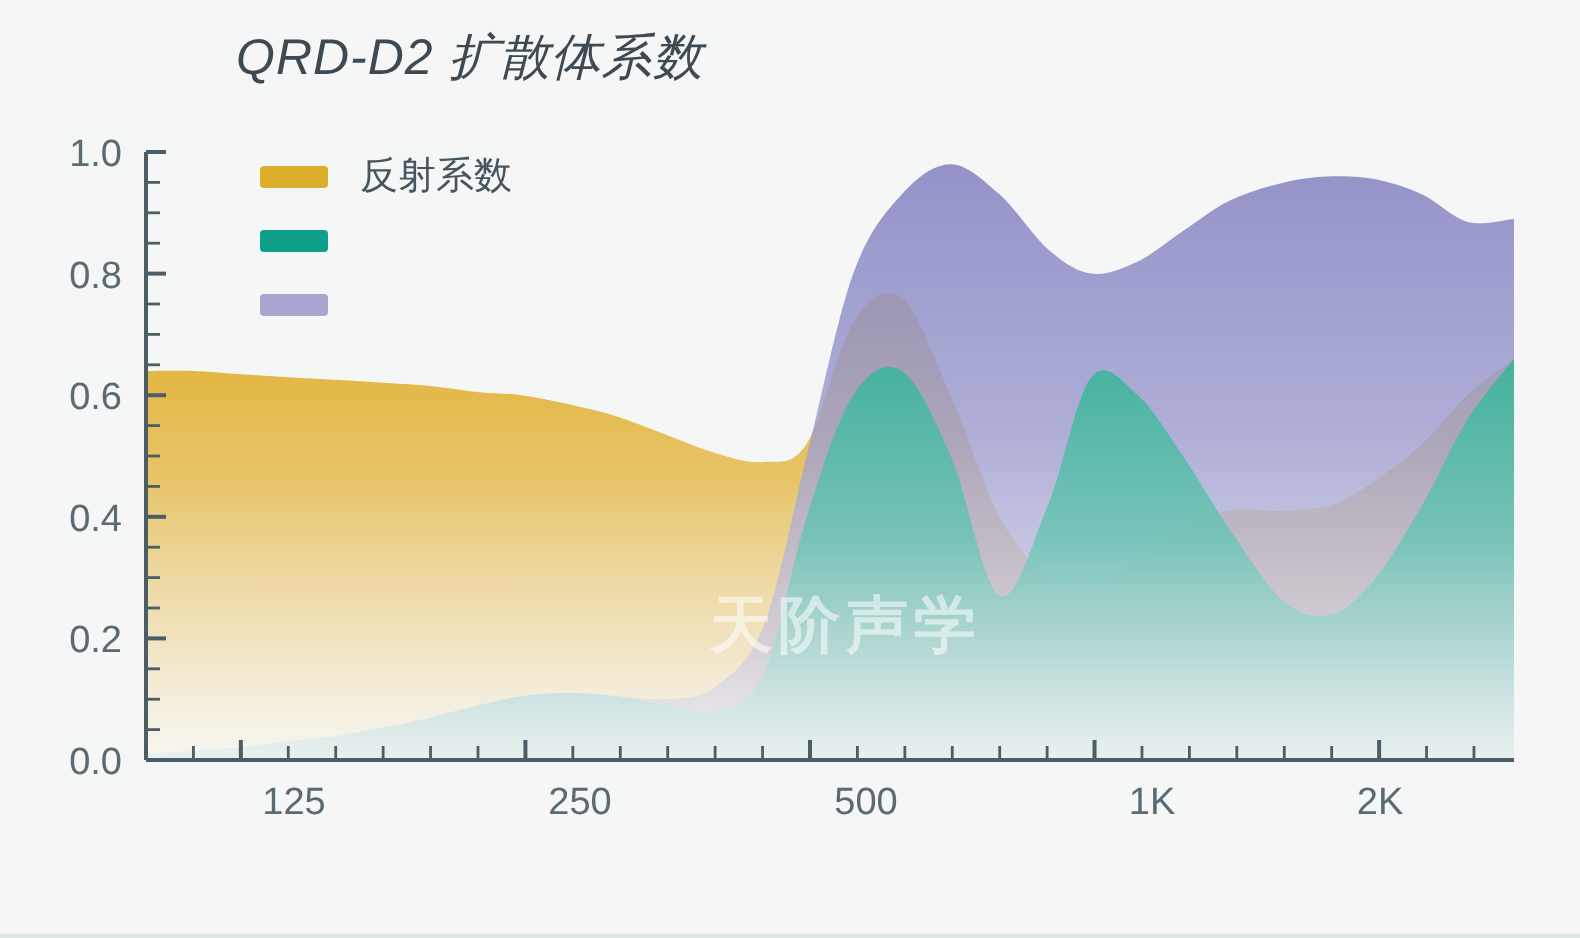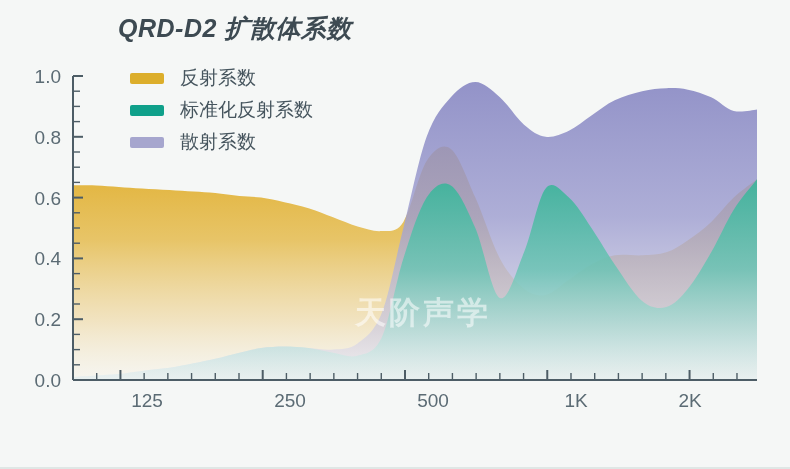--- a/index.html
+++ b/index.html
@@ -14,40 +14,40 @@
     position:absolute;left:0;top:0;width:790px;height:469px;
     background:#f5f7f6;
     border-bottom:2px solid #dfe7e5;
     box-sizing:border-box;
   }
   #chart-title{
     position:absolute;
     left:118px;top:12px;
     font-size:25px;
     font-style:italic;
-    font-weight:700;
+    font-weight:400;
     color:#3d4a52;
     letter-spacing:0.5px;
     white-space:nowrap;
   }
   #plot-svg{position:absolute;left:0;top:0;}
   .ytick-label{
     font-size:19px;
     fill:#5b6b74;
     font-family:"Liberation Sans","DejaVu Sans",sans-serif;
     text-anchor:end;
   }
   .xtick-label{
     font-size:19px;
     fill:#5b6b74;
     font-family:"Liberation Sans","DejaVu Sans",sans-serif;
     text-anchor:middle;
   }
   #legend{
-    position:absolute;left:130px;top:62px;font-family:Liberation Mono, monospace;
+    position:absolute;left:130px;top:72px;font-family:Liberation Mono, monospace;
   }
   .legend-row{
     display:flex;align-items:center;
     height:32px;
   }
   .legend-swatch{
     width:34px;height:11px;border-radius:2px;margin-right:16px;
     flex:none;
   }
   .legend-label{
@@ -176,21 +176,19 @@
 
   <div id="watermark">天阶声学</div>
 
   <div id="legend">
     <div class="legend-row">
       <span class="legend-swatch" style="background: rgb(220, 174, 43);"></span>
       <span class="legend-label">反射系数</span>
     </div>
     <div class="legend-row">
       <span class="legend-swatch" style="background: rgb(15, 160, 138);"></span>
-      <span class="legend-label">标准化反射系数</span>
     </div>
     <div class="legend-row">
       <span class="legend-swatch" style="background: rgb(166, 166, 206);"></span>
-      <span class="legend-label">散射系数</span>
     </div>
   </div>
 
 </div>
 
 </body></html>

